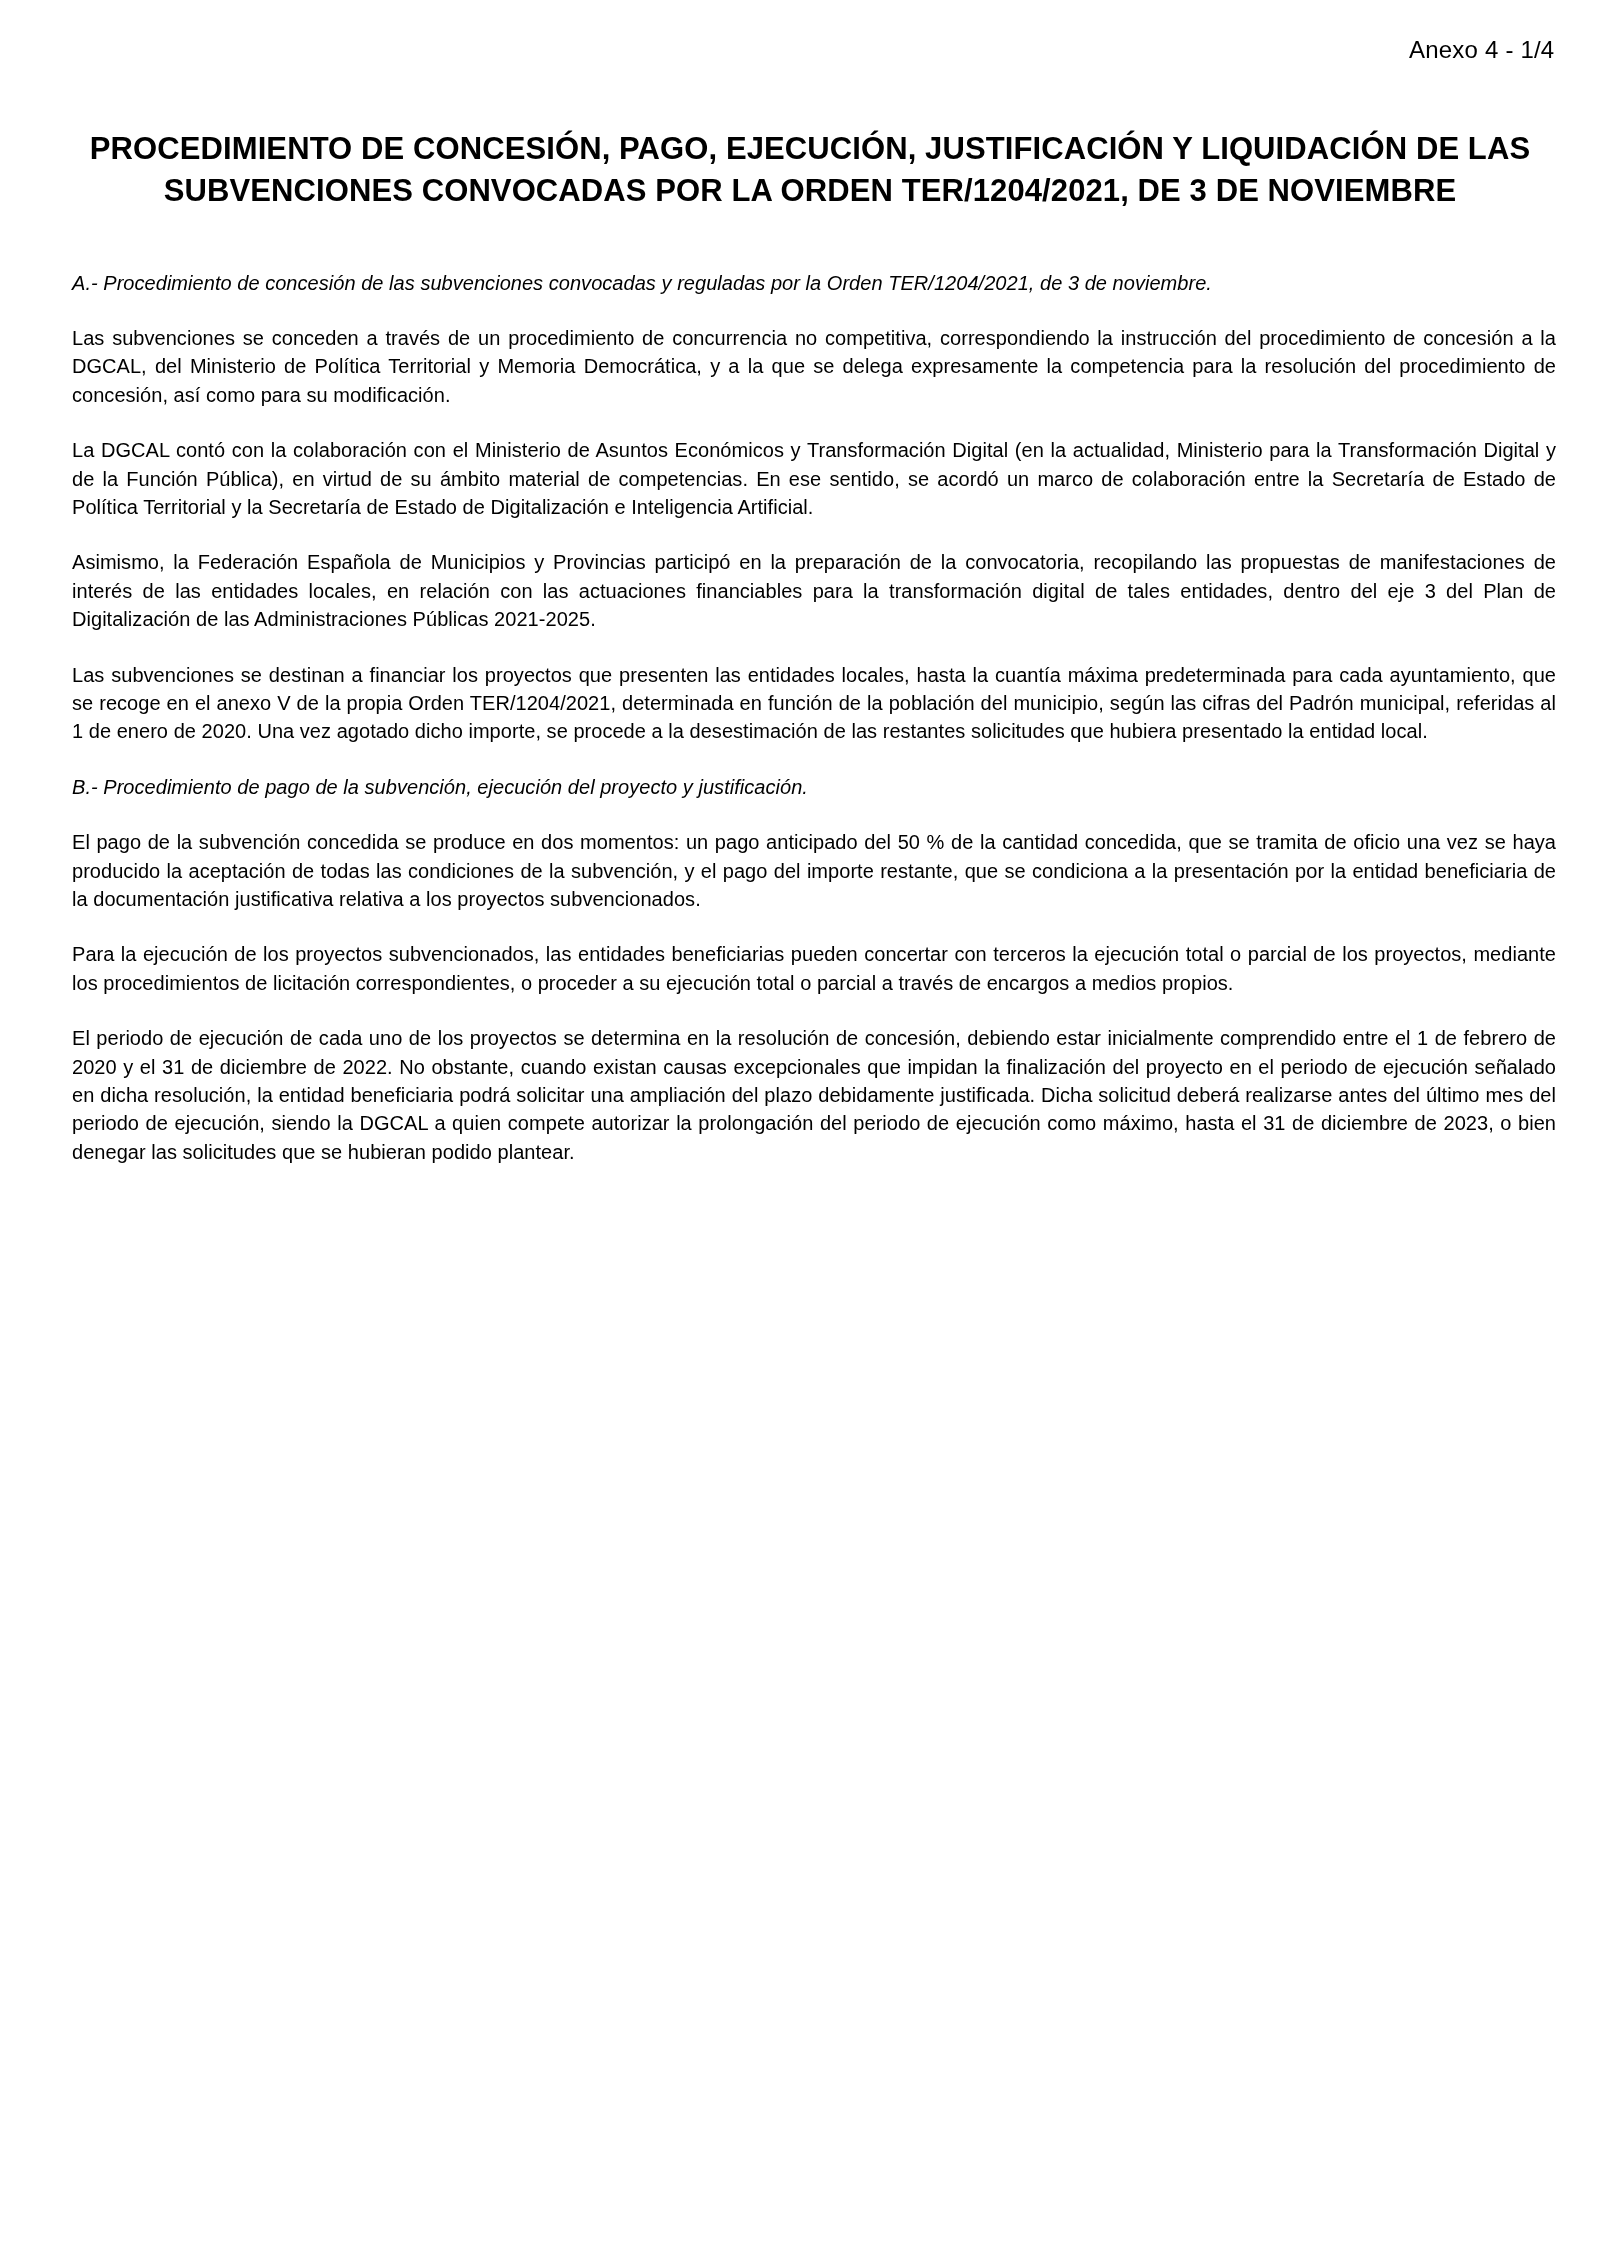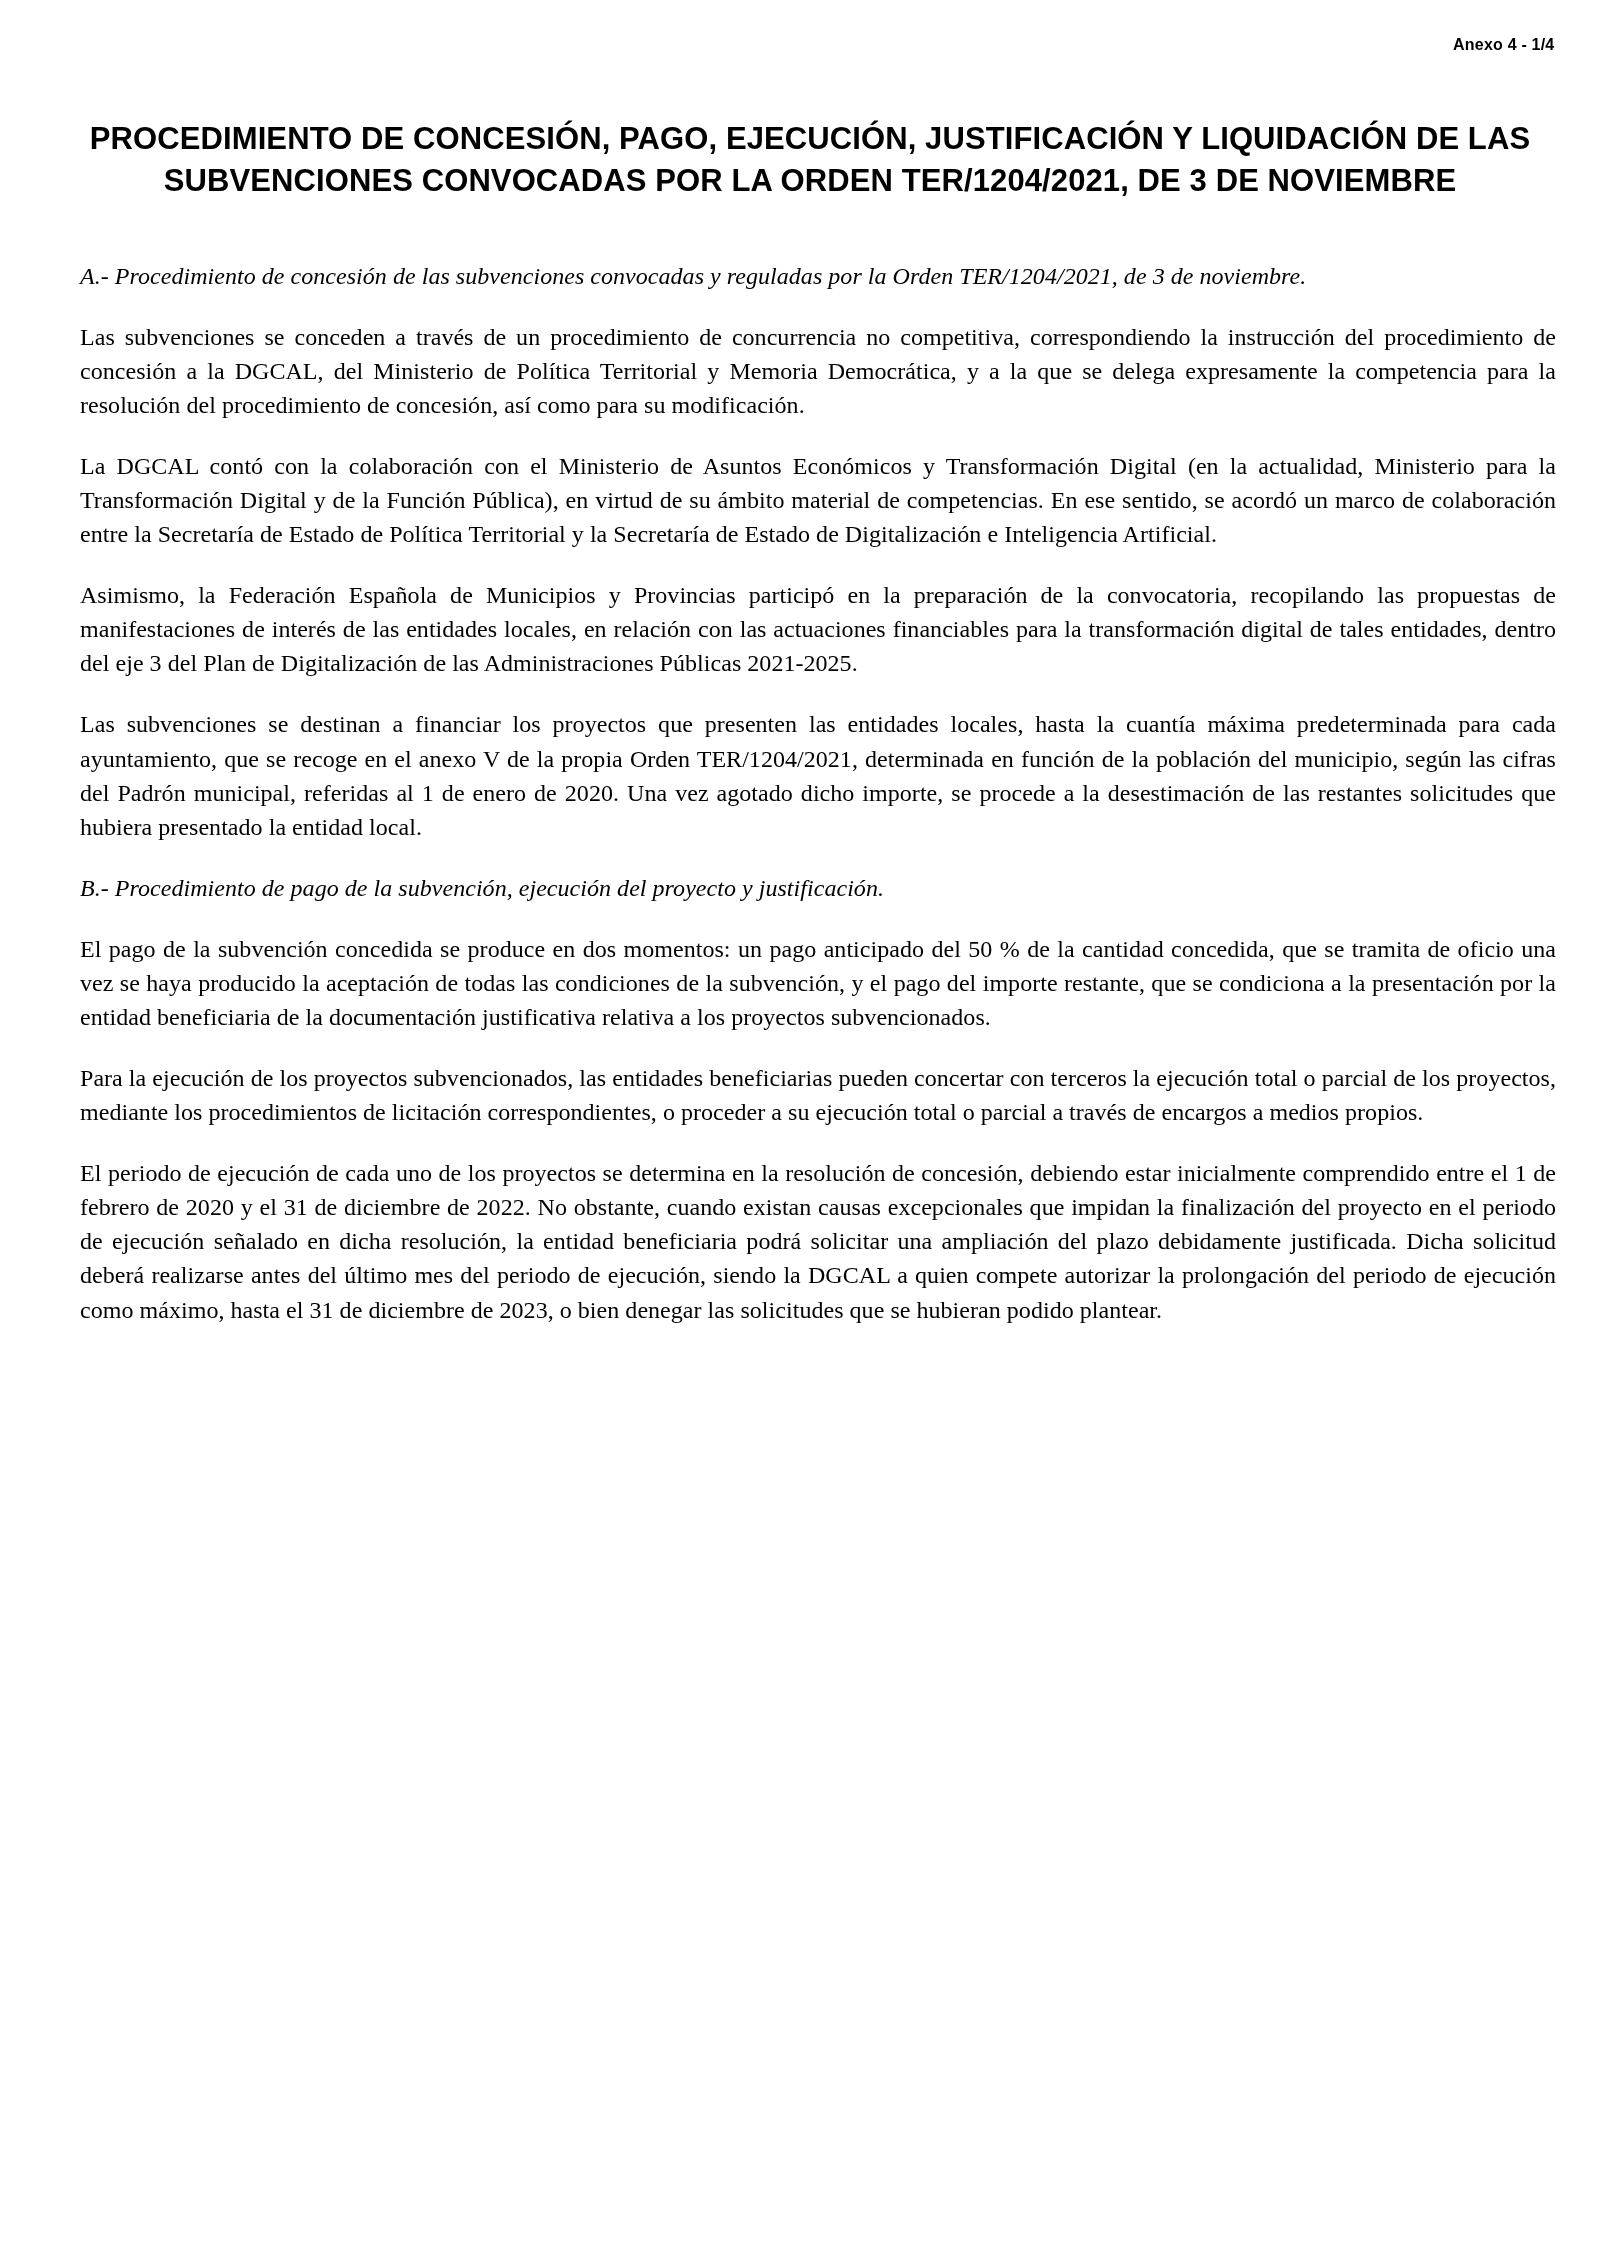--- a/index.html
+++ b/index.html
@@ -15,44 +15,43 @@
   .page {
     width: 1620px;
     min-height: 2261px;
     box-sizing: border-box;
     padding: 36px 64px 49px 64px;
     background: #ffffff;
     position: relative;
   }
   .header-line {
     text-align: right;
-    font-weight: bold;
-    font-size: 16px;
+    font-weight: normal;
+    font-size: 24px;
     letter-spacing: 0.2px;
     margin: 0 0 4.9px 0;
     padding-right: 1.6px;
   }
   .doc-title {
     text-align: center;
     font-weight: bold;
     font-size: 31px;
     line-height: 1.35;
     margin: 64px 4.9px 0 4.9px;
     letter-spacing: 0.1px;
   }
   .body-block {
     margin-top: 57px;
   }
   p.para {
-    font-size: 24px;
+    font-size: 20px;
     line-height: 1.42;
     text-align: justify;
-    margin: 0 0 27px 16px;
+    margin: 0 0 27px 8px;
     letter-spacing: 0.04px;
-    font-family: Liberation Serif, serif;
   }
   p.para.italic {
     font-style: italic;
   }
   p.para:last-child {
     margin-bottom: 0;
   }
 </style>
 </head>
 <body>

